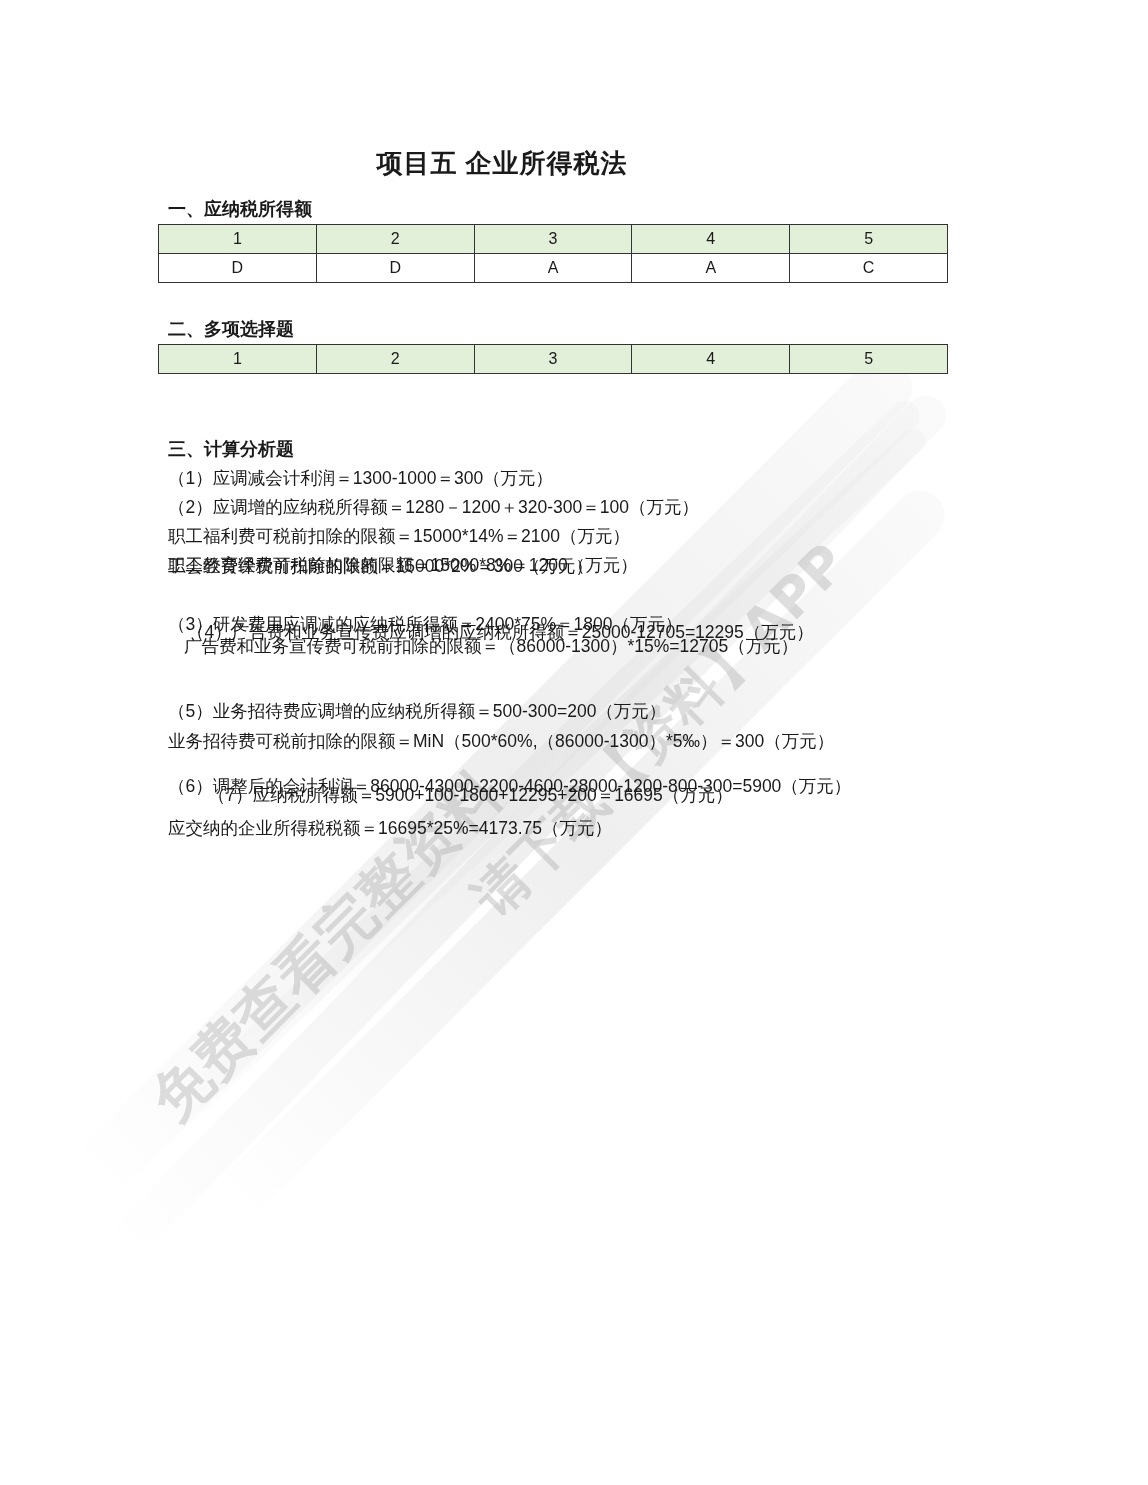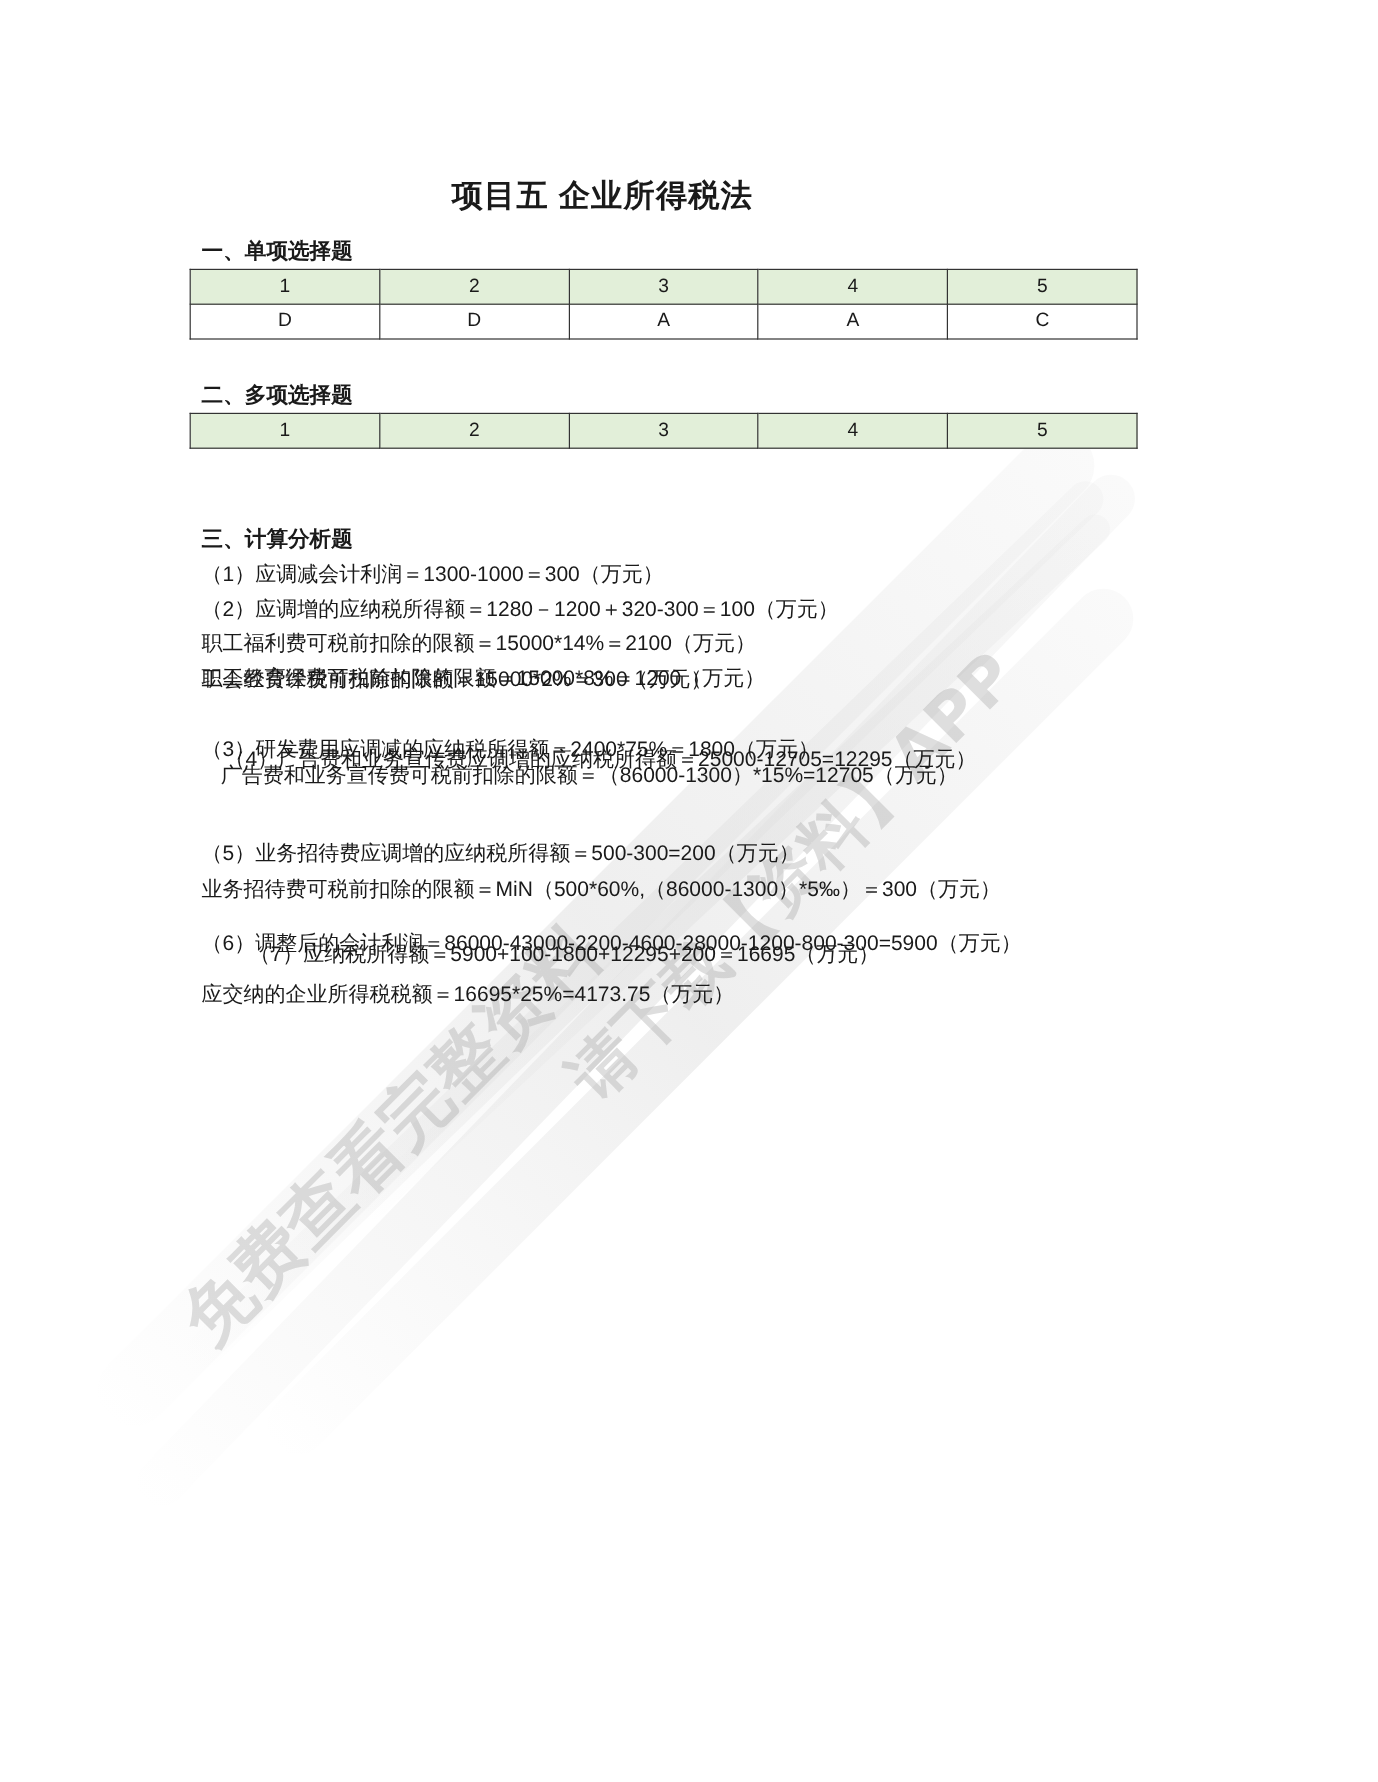--- a/index.html
+++ b/index.html
@@ -49,21 +49,21 @@
   <div class="stroke" style="left:160px; top:1120px; width:1050px; height:30px; transform:rotate(-44deg);"></div>
   <div class="stroke" style="left:230px; top:1180px; width:1000px; height:50px; transform:rotate(-45deg);"></div>
   <div class="stroke" style="left:300px; top:1000px; width:850px; height:25px; transform:rotate(-43deg);"></div>
   <div class="wm-text" style="left:190px; top:1060px; font-size:58px; transform:rotate(-45deg);">免费查看完整资料</div>
   <div class="wm-text" style="left:510px; top:860px; font-size:54px; transform:rotate(-45deg);">请下载【资料】APP</div>
 </div>
 
 <div class="content">
   <div class="title">项目五  企业所得税法</div>
 
-  <div class="section-heading" style="top:197px;">一、单项选择题</div>
+  <div class="section-heading" style="top:197px;">一、应纳税所得额</div>
   <table class="answers" style="top:224px;">
     <tbody>
         <tr class="head">
       <td>1</td>
       <td>2</td>
       <td>3</td>
       <td>4</td>
       <td>5</td>
     </tr>
     <tr>

